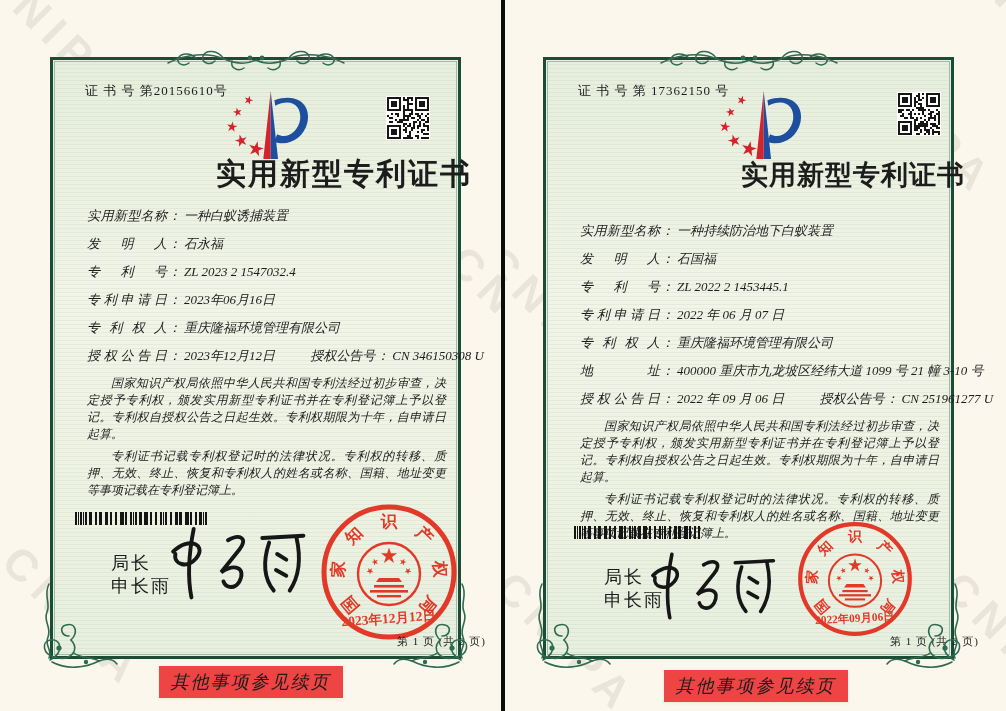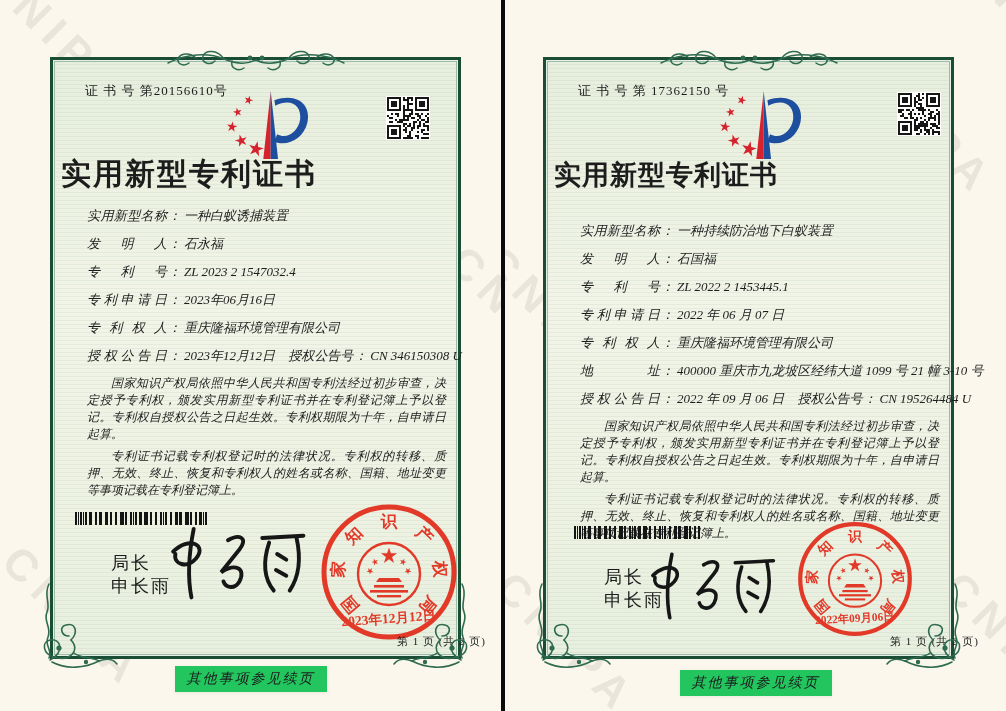--- a/index.html
+++ b/index.html
@@ -23,31 +23,31 @@
   .half.left  .cert{left:50px;}
   .half.right .cert{left:38px;}
 
   .cert-no{position:absolute;top:22px;left:32px;font-size:13px;letter-spacing:1px;}
   .logo{position:absolute;top:26px;left:calc(50% - 35px);width:92px;height:80px;}
   .qr{position:absolute;width:42px;height:42px;background:#fdfdfb;padding:1px;}
   .half.left  .qr{top:36px;right:28px;}
   .half.right .qr{top:32px;right:10px;}
   .qr svg{display:block;width:100%;height:100%;}
 
-  .title{position:absolute;top:94px;left:8px;width:100%;text-align:left;
+  .title{position:absolute;top:94px;left:14px;width:100%;text-align:right;
          font-size:30px;font-weight:bold;letter-spacing:2px;}
   .half.right .title{font-size:27px;top:97px;letter-spacing:1px;}
 
   .content{position:absolute;left:34px;right:12px;font-size:13px;}
   .half.left  .content{top:142px;}
   .half.right .content{top:157px;}
   .row{height:28px;line-height:28px;white-space:nowrap;font-style:italic;}
   .lbl{display:inline-block;width:80px;text-align:justify;text-align-last:justify;}
   .colon{margin:0 3px 0 1px;}
-  .grant2{margin-left:10px;}
+  .grant2{margin-left:32px;}
   .paras{margin-top:5px;font-size:12px;line-height:17px;font-style:italic;text-align:justify;}
   .paras p{margin:0 0 5px 0;text-indent:2em;}
 
   .barcode{position:absolute;height:13px;
      background:
        repeating-linear-gradient(90deg,#141414 0 2px,rgba(0,0,0,0) 2px 5px),
        repeating-linear-gradient(90deg,#141414 0 1px,rgba(0,0,0,0) 1px 8px),
        repeating-linear-gradient(90deg,rgba(0,0,0,0) 0 3px,#141414 3px 4px,rgba(0,0,0,0) 4px 11px);}
   .half.left  .barcode{left:22px;top:452px;width:132px;}
   .half.right .barcode{left:28px;top:466px;width:126px;}
@@ -62,21 +62,21 @@
   .half.right .sig{left:96px;top:488px;width:138px;height:74px;}
 
   .seal{position:absolute;opacity:.95;}
   .half.left  .seal{left:266px;top:442px;width:140px;height:140px;}
   .half.right .seal{left:250px;top:460px;width:118px;height:118px;}
   .seal svg{display:block;width:100%;height:100%;}
 
   .page-info{position:absolute;bottom:7px;left:1px;width:100%;text-align:right;font-size:11px;letter-spacing:1px;margin-left:27px;}
 
   .footer-note{position:absolute;left:50%;transform:translateX(-50%);z-index:2;
-     background:#22c55e;padding:4px 12px;font-size:14px;font-style:italic;letter-spacing:2px;
+     background:#ef4444;padding:4px 12px;font-size:18px;font-style:italic;letter-spacing:2px;
      box-shadow:0 1px 3px rgba(120,110,80,0.10);white-space:nowrap;}
   .half.left  .footer-note{top:666px;}
   .half.right .footer-note{top:670px;}
 
   .orn-top{position:absolute;top:-14px;left:50%;transform:translateX(-50%);width:180px;height:30px;z-index:3;}
   .orn-corner{position:absolute;width:80px;height:86px;bottom:-12px;z-index:3;}
   .orn-bl{left:-14px;}
   .orn-br{right:-14px;transform:scaleX(-1);}
   .defs{position:absolute;width:0;height:0;overflow:hidden;}
 </style>
@@ -517,21 +517,21 @@
 
       <div class="content">
         <div class="row"><span class="lbl">实用新型名称</span><span class="colon">：</span><span>一种持续防治地下白蚁装置</span></div>
         <div class="row"><span class="lbl">发　明　人</span><span class="colon">：</span><span>石国福</span></div>
         <div class="row"><span class="lbl">专　利　号</span><span class="colon">：</span><span>ZL 2022 2 1453445.1</span></div>
         <div class="row"><span class="lbl">专利申请日</span><span class="colon">：</span><span>2022 年 06 月 07 日</span></div>
         <div class="row"><span class="lbl">专 利 权 人</span><span class="colon">：</span><span>重庆隆福环境管理有限公司</span></div>
         <div class="row"><span class="lbl">地　　　址</span><span class="colon">：</span><span>400000 重庆市九龙坡区经纬大道 1099 号 21 幢 3-10 号</span></div>
         <div class="row">
           <span class="lbl">授权公告日</span><span class="colon">：</span><span>2022 年 09 月 06 日</span>
-          <span class="grant2">授权公告号</span><span class="colon">：</span><span>CN 195264484 U</span>
+          <span class="grant2">授权公告号</span><span class="colon">：</span><span>CN 251961277 U</span>
         </div>
         <div class="paras">
           <p>国家知识产权局依照中华人民共和国专利法经过初步审查，决定授予专利权，颁发实用新型专利证书并在专利登记簿上予以登记。专利权自授权公告之日起生效。专利权期限为十年，自申请日起算。</p>
           <p>专利证书记载专利权登记时的法律状况。专利权的转移、质押、无效、终止、恢复和专利权人的姓名或名称、国籍、地址变更等事项记载在专利登记簿上。</p>
         </div>
       </div>
 
       <div class="barcode"></div>
 
       <div class="director">

